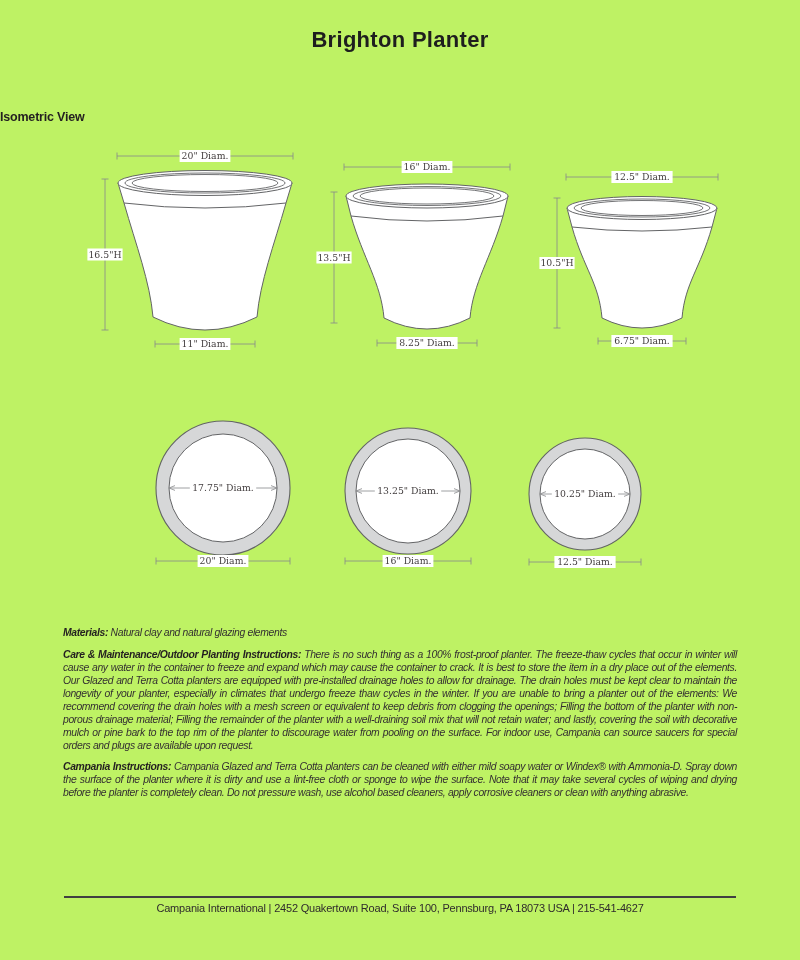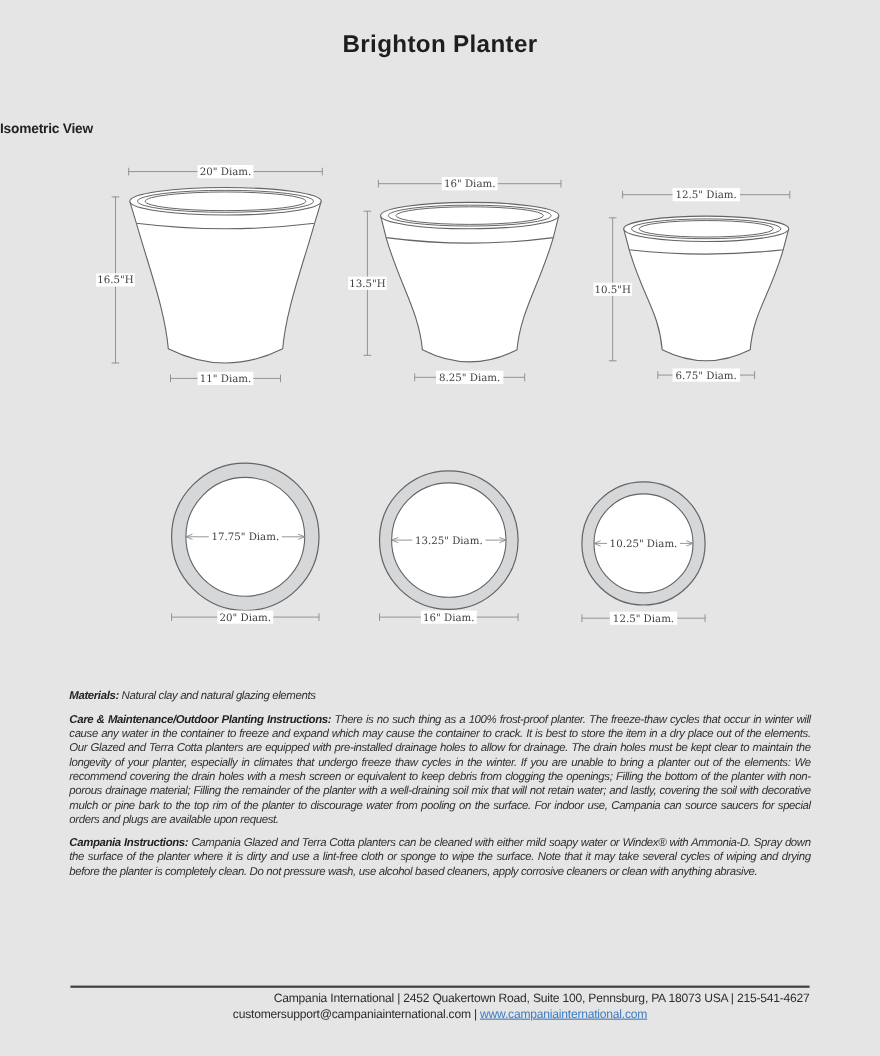--- a/index.html
+++ b/index.html
@@ -1,35 +1,35 @@
 <!DOCTYPE html>
 <html><head>
 <meta charset="utf-8">
 <style>
   html,body{margin:0;padding:0;background:#ffffff;}
-  .page{position:relative;width:800px;height:960px;background:#e5e5e5;overflow:hidden;
+  .page{position:relative;width:800px;height:960px;background:#bef264;overflow:hidden;
         font-family:"Liberation Sans",sans-serif;color:#2f2b2c;}
   .title{position:absolute;top:27px;left:0;width:100%;text-align:center;
          font-size:22px;font-weight:bold;color:#1e1e1e;letter-spacing:.3px;}
   .sec-h{position:absolute;left:0;width:100%;text-align:left;
          font-size:12.5px;font-weight:bold;color:#231f20;letter-spacing:-0.2px;}
   #iso-h{top:110px;}
   #top-h{top:392px;}
   svg.layer{position:absolute;left:0;display:block;}
   #iso-svg{top:140px;width:800px;height:215px;}
   #top-svg{top:415px;width:800px;height:162px;}
   .dimtxt{font-family:"DejaVu Serif",serif;font-size:9.3px;fill:#433e3f;}
   .specs{position:absolute;top:626px;left:63px;width:674px;font-style:italic;}
   .spec-p{margin:0 0 8.5px 0;font-size:10.4px;line-height:13px;
           text-align:justify;letter-spacing:-0.35px;color:#343031;}
   .spec-p b{color:#231f20;}
   .footer{position:absolute;top:896px;left:64px;width:672px;
           border-top:2px solid #403f41;text-align:center;}
   .f-line{font-size:11px;line-height:13.5px;letter-spacing:-0.2px;color:#2f2b2c;}
-  .f-line1{margin-top:4px;text-align:right;}
+  .f-line1{margin-top:4px;}
   .f-link{text-decoration:underline;cursor:pointer;}
 </style>
 </head>
 <body>
 
 <div class="page">
 
   <div class="title">Brighton Planter</div>
 
   <div class="sec-h" id="iso-h">Isometric View</div>
@@ -129,16 +129,15 @@
       <span>There is no such thing as a 100% frost-proof planter. The freeze-thaw cycles that occur in winter will cause any water in the container to freeze and expand which may cause the container to crack. It is best to store the item in a dry place out of the elements. Our Glazed and Terra Cotta planters are equipped with pre-installed drainage holes to allow for drainage. The drain holes must be kept clear to maintain the longevity of your planter, especially in climates that undergo freeze thaw cycles in the winter. If you are unable to bring a planter out of the elements: We recommend covering the drain holes with a mesh screen or equivalent to keep debris from clogging the openings; Filling the bottom of the planter with non-porous drainage material; Filling the remainder of the planter with a well-draining soil mix that will not retain water; and lastly, covering the soil with decorative mulch or pine bark to the top rim of the planter to discourage water from pooling on the surface. For indoor use, Campania can source saucers for special orders and plugs are available upon request.</span>
     </p>
     <p class="spec-p">
       <b>Campania Instructions:</b>
       <span>Campania Glazed and Terra Cotta planters can be cleaned with either mild soapy water or Windex® with Ammonia-D. Spray down the surface of the planter where it is dirty and use a lint-free cloth or sponge to wipe the surface. Note that it may take several cycles of wiping and drying before the planter is completely clean. Do not pressure wash, use alcohol based cleaners, apply corrosive cleaners or clean with anything abrasive.</span>
     </p>
   </div>
 
   <div class="footer">
     <div class="f-line f-line1">Campania International | 2452 Quakertown Road, Suite 100, Pennsburg, PA 18073 USA | 215-541-4627</div>
-    <div class="f-line"><span>customersupport@campaniainternational.com</span><span> | </span><a class="f-link" style="color: rgb(62, 124, 192);">www.campaniainternational.com</a></div>
   </div>
 
 </div>
 
 </body></html>

